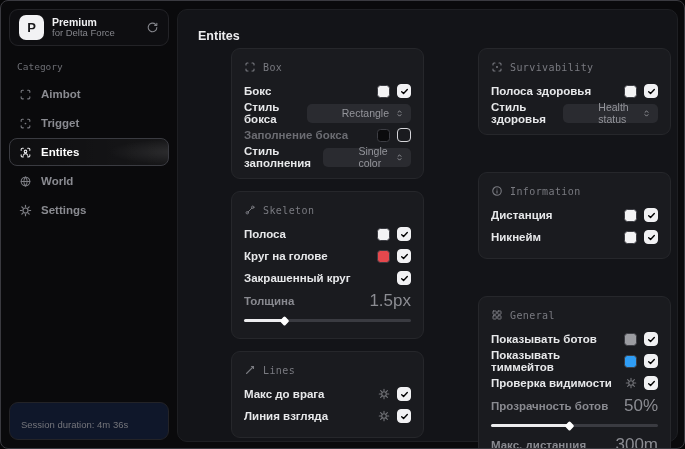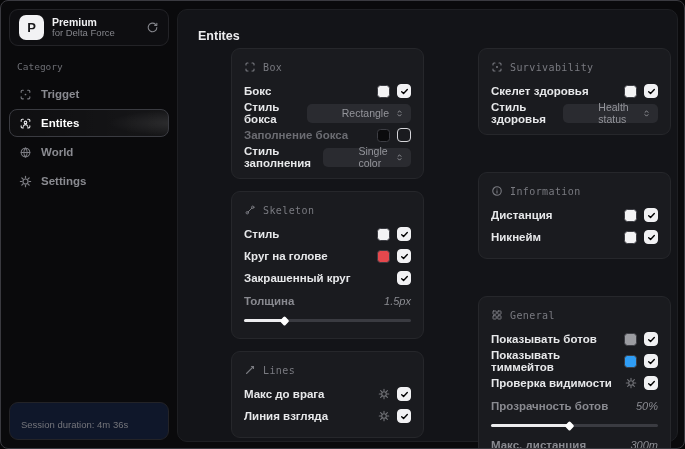--- a/index.html
+++ b/index.html
@@ -56,21 +56,21 @@
     padding:9px 12px 10px 12px;
     margin-left:43px;
   }
   .card-head { display:flex; align-items:center; gap:7px; height:18px; margin-bottom:4px; color:#797a80; }
   .card-head .cic { display:flex; }
   .chead-t { font-family:"DejaVu Sans Mono", monospace; font-size:10px; letter-spacing:.4px; }
   .row { display:flex; align-items:center; justify-content:space-between; height:22px; }
   .lbl { font-size:11.5px; font-weight:600; color:#e7e8ea; }
   .lbl.dim { color:#6b6c72; }
   .lbl.slbl { color:#898a90; }
-  .val { font-size:11px; color:#8b8c92;font-style:italic; }
+  .val { font-size:17px; color:#8b8c92; }
   .ctrls { display:flex; align-items:center; gap:7px; }
   .swatch { width:13px; height:13px; border-radius:3.5px; border:1px solid #3c3d43; cursor:pointer; }
   .cb {
     width:14px; height:14px; border-radius:4px; border:1.5px solid #d5d5d9;
     display:flex; align-items:center; justify-content:center; cursor:pointer; background:transparent;
   }
   .cb svg { display:none; }
   .cb.on { background:#f1f1f3; border-color:#f1f1f3; }
   .cb.on svg { display:block; }
   .gear-ctrl { display:flex; color:#737479; cursor:pointer; }
@@ -106,20 +106,31 @@
         <svg width="13" height="13" viewBox="0 0 24 24" stroke-width="2">
             <path d="M20 12a8 8 0 1 1-2.3-5.7"></path>
             <path d="M20 4v4h-4"></path>
           </svg>
       </span>
     </div>
 
     <div class="cat-label">Category</div>
 
     <div class="nav">
+      <div class="nav-item">
+        <span class="nic">
+          <svg width="13" height="13" viewBox="0 0 24 24" stroke-width="2">
+              <path d="M4 8V6a2 2 0 0 1 2-2h2"></path>
+              <path d="M16 4h2a2 2 0 0 1 2 2v2"></path>
+              <path d="M20 16v2a2 2 0 0 1-2 2h-2"></path>
+              <path d="M8 20H6a2 2 0 0 1-2-2v-2"></path>
+            </svg>
+        </span>
+        <span>Aimbot</span>
+      </div>
       <div class="nav-item">
         <span class="nic">
           <svg width="13" height="13" viewBox="0 0 24 24" stroke-width="2">
               <path d="M4 8V6a2 2 0 0 1 2-2h2"></path>
               <path d="M16 4h2a2 2 0 0 1 2 2v2"></path>
               <path d="M20 16v2a2 2 0 0 1-2 2h-2"></path>
               <path d="M8 20H6a2 2 0 0 1-2-2v-2"></path>
               <circle cx="12" cy="12" r="1.6" fill="currentColor" stroke="none"></circle>
             </svg>
         </span>
@@ -231,21 +242,21 @@
           <span class="cic">
             <svg width="12" height="12" viewBox="0 0 24 24" stroke-width="2">
                 <path d="M8 16L16 8"></path>
                 <circle cx="6.5" cy="17.5" r="2.4"></circle>
                 <circle cx="17.5" cy="6.5" r="2.4"></circle>
               </svg>
           </span>
           <span class="chead-t">Skeleton</span>
         </div>
         <div class="row">
-          <span class="lbl">Стиль</span>
+          <span class="lbl">Полоса</span>
           <span class="ctrls">
             <span class="swatch" style="background: rgb(243, 243, 244);"></span>
             <span class="cb on">
                 <svg width="9" height="9" viewBox="0 0 24 24" stroke="#18181b" stroke-width="3.6">
                   <path d="M4.5 12.5l5 5 10-11"></path>
                 </svg>
               </span>
           </span>
         </div>
         <div class="row">
@@ -334,21 +345,21 @@
                 <path d="M4 8V6a2 2 0 0 1 2-2h2"></path>
                 <path d="M16 4h2a2 2 0 0 1 2 2v2"></path>
                 <path d="M20 16v2a2 2 0 0 1-2 2h-2"></path>
                 <path d="M8 20H6a2 2 0 0 1-2-2v-2"></path>
                 <circle cx="12" cy="12" r="2" fill="currentColor" stroke="none"></circle>
               </svg>
           </span>
           <span class="chead-t">Survivability</span>
         </div>
         <div class="row">
-          <span class="lbl">Скелет здоровья</span>
+          <span class="lbl">Полоса здоровья</span>
           <span class="ctrls">
             <span class="swatch" style="background: rgb(243, 243, 244);"></span>
             <span class="cb on">
                 <svg width="9" height="9" viewBox="0 0 24 24" stroke="#18181b" stroke-width="3.6">
                   <path d="M4.5 12.5l5 5 10-11"></path>
                 </svg>
               </span>
           </span>
         </div>
         <div class="row">

